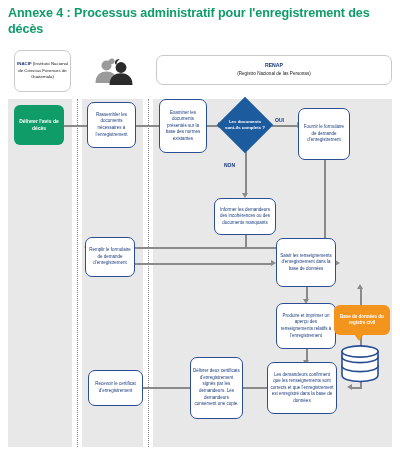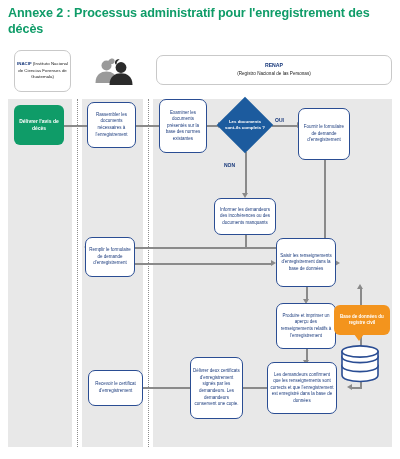--- a/index.html
+++ b/index.html
@@ -98,21 +98,21 @@
   .conn.v{width:1.6px;}
   .arw{position:absolute;width:0;height:0;z-index:3;}
   .arw.r{border-top:3.4px solid transparent;border-bottom:3.4px solid transparent;border-left:5px solid #8a8a8a;}
   .arw.l{border-top:3.4px solid transparent;border-bottom:3.4px solid transparent;border-right:5px solid #8a8a8a;}
   .arw.d{border-left:3.4px solid transparent;border-right:3.4px solid transparent;border-top:5px solid #8a8a8a;}
   .arw.u{border-left:3.4px solid transparent;border-right:3.4px solid transparent;border-bottom:5px solid #8a8a8a;}
 </style>
 </head>
 <body>
 
-<div id="title">Annexe 2 : Processus administratif pour l'enregistrement des décès</div>
+<div id="title">Annexe 4 : Processus administratif pour l'enregistrement des décès</div>
 
 <div class="hdrbox" id="hdr-inacif">
   <div>
     <b>INACIF</b><span> (Instituto Nacional de Ciencias Forenses de Guatemala)</span>
   </div>
 </div>
 
 <svg id="people" viewBox="0 0 44 30">
   <circle cx="14.5" cy="9.5" r="5" fill="#9a9a9a"></circle>
   <path d="M3.5 27 C3.5 18.5 9 15.5 14.5 15.5 C20 15.5 25.5 18.5 25.5 27 Z" fill="#9a9a9a"></path>

